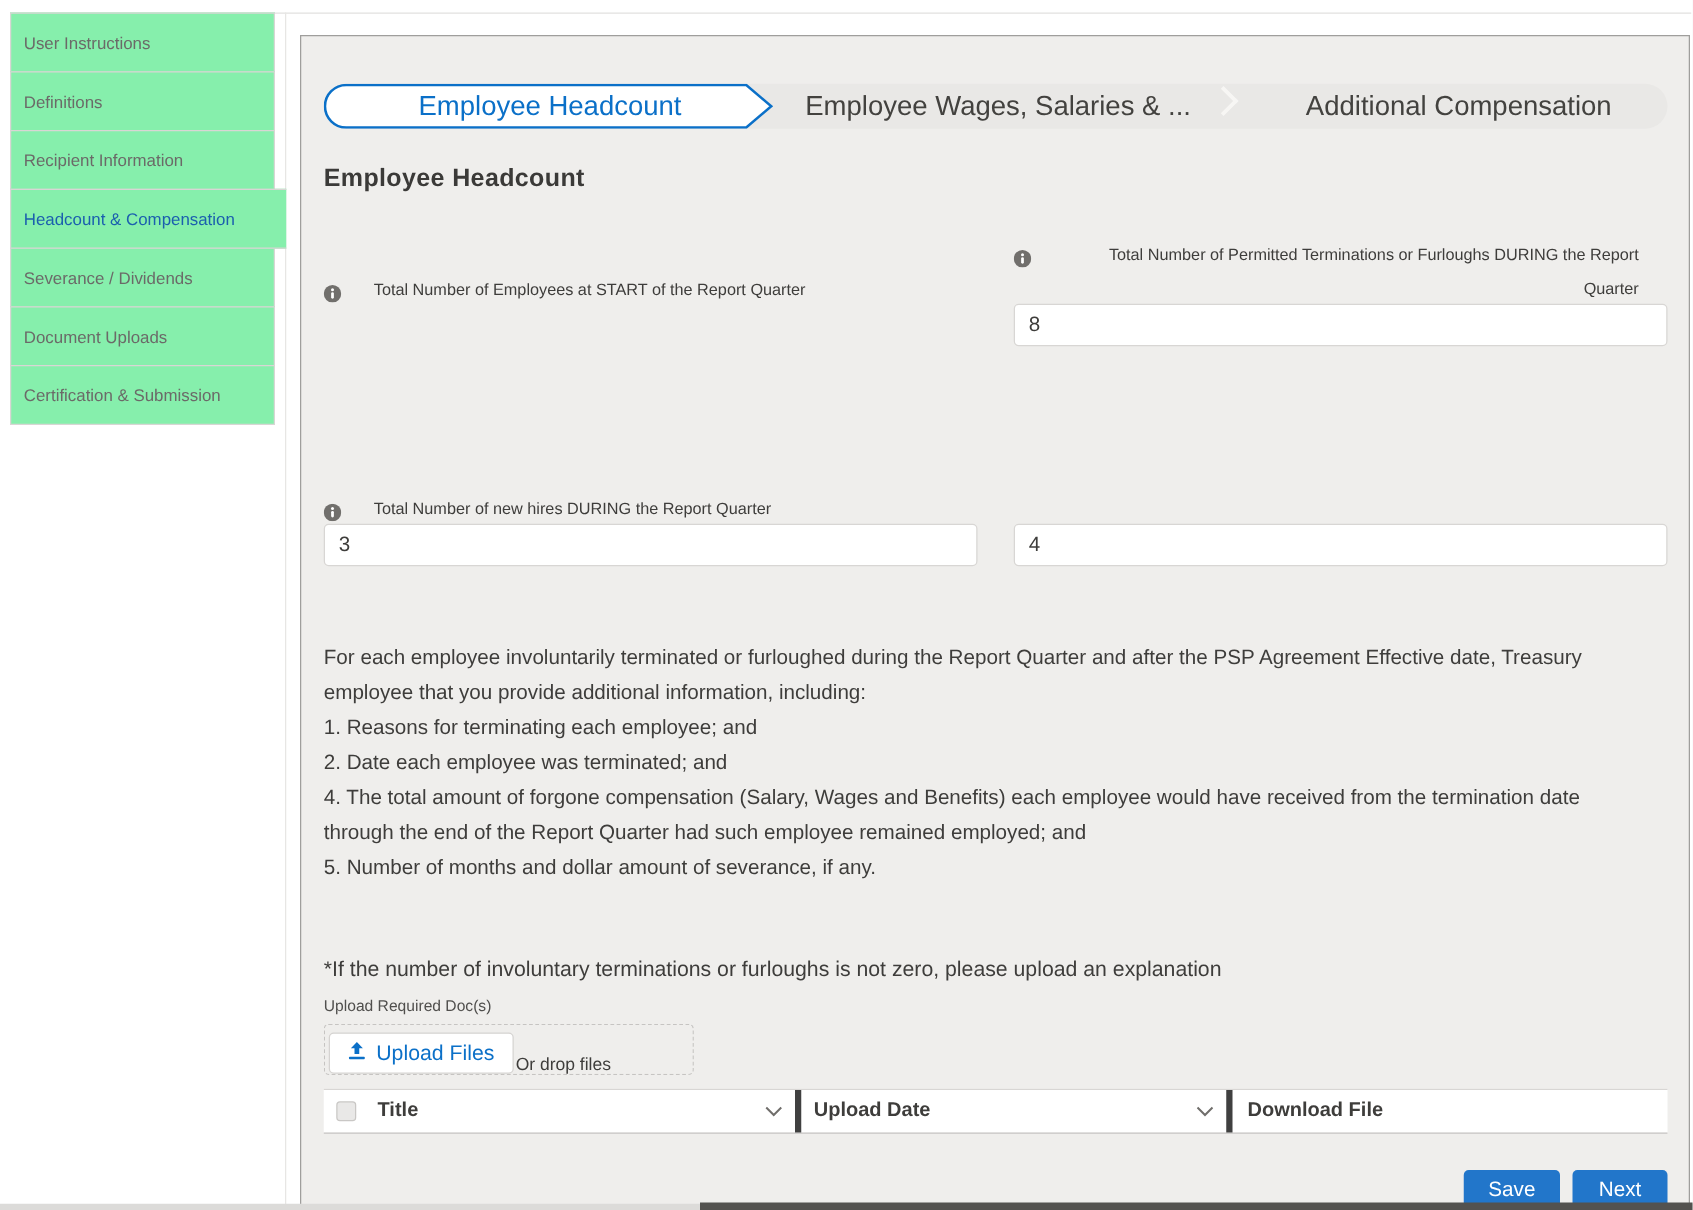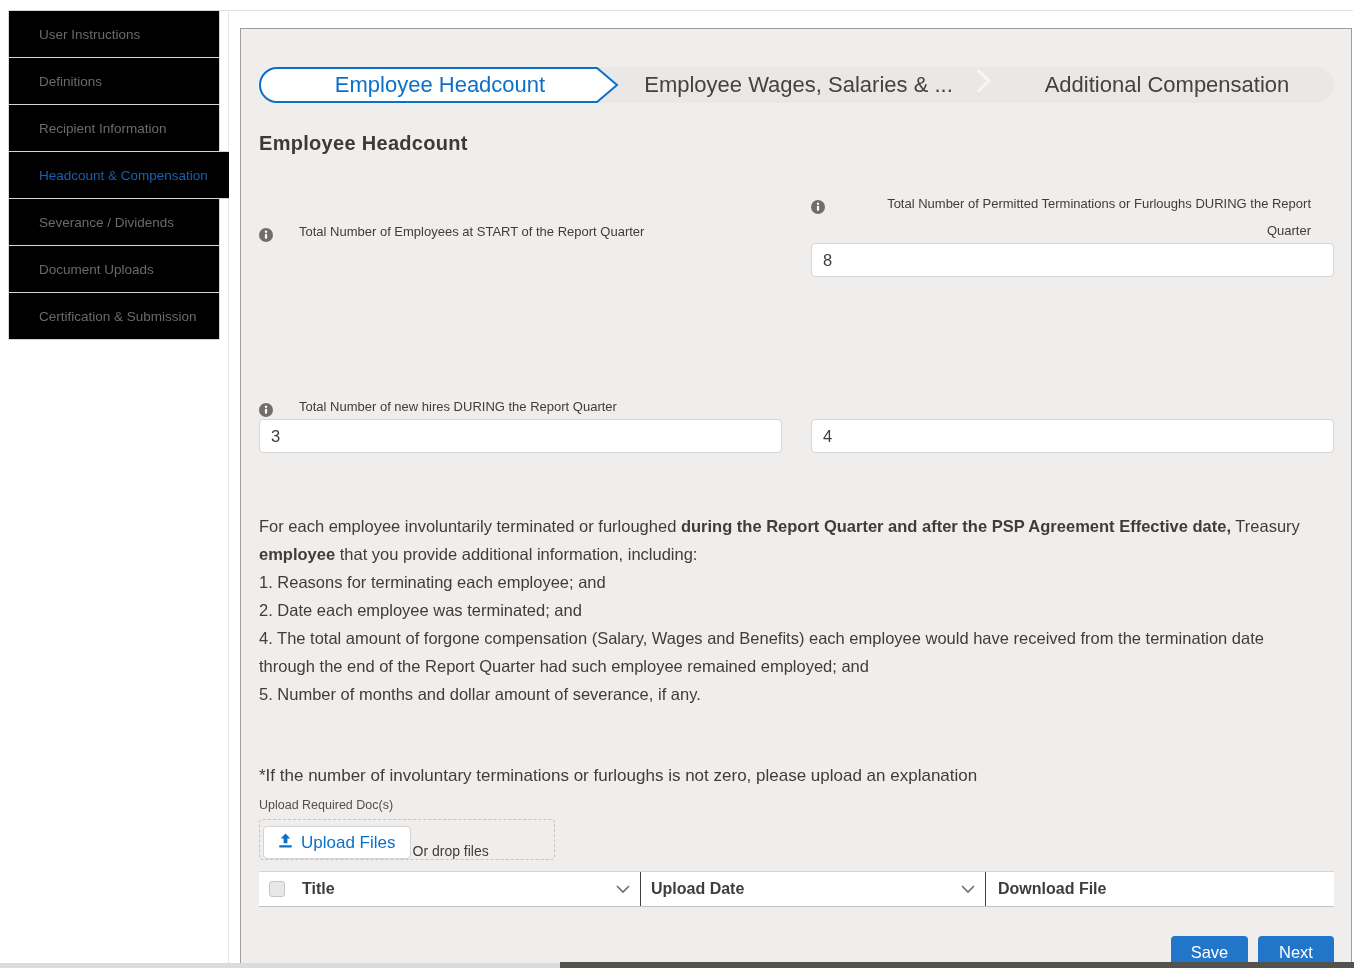--- a/index.html
+++ b/index.html
@@ -6,23 +6,23 @@
   html,body { width:1354px; height:968px; background:#ffffff; overflow:hidden;
     font-family:"Liberation Sans","DejaVu Sans",sans-serif; color:#3e3d3b; }
   .abs { position:absolute; }
 
   
   #top-hairline { left:8px; top:10px; width:1345px; height:1px; background:#e2e1df; }
   #sidebar-divider { left:228px; top:10px; width:1px; height:958px; background:#e7e6e4; }
 
   
   #sidebar { left:8px; top:10px; width:212px; }
-  .side-item { position:relative; width:212px; height:48px; background:#000000;
+  .side-item { position:relative; width:212px; height:48px; background:#86efac;
     border:1px solid #d8d6d4; margin-top:-1px; display:flex; align-items:center;
-    padding-left:30px; font-size:13.5px; color:#6b6a68; cursor:pointer; }
+    padding-left:10px; font-size:13.5px; color:#6b6a68; cursor:pointer; }
   .side-item:first-child { margin-top:0; }
   .side-item.active { width:221px; border-right:none; color:#1b5fae; z-index:3; }
 
   
   #panel { left:240px; top:28px; width:1112px; height:940px;
     background:#efeeec; border:1px solid #9f9e9c; }
 
   
   #path { left:18px; top:38px; width:1075px; height:36px; }
   #path-track { position:absolute; left:0; top:0; width:1075px; height:36px;
@@ -57,37 +57,37 @@
   #f2-label { left:570px; top:161px; }
   #f2-input { left:570px; top:214px; }
   #f3-label { left:18px; top:364px; }
   #f3-input { left:18px; top:390px; }
   #f4-label { left:570px; top:309px; }
   #f4-input { left:570px; top:390px; }
 
   
   #instructions { left:18px; top:483px; width:1042px; font-size:16.5px;
     line-height:28px; color:#3e3d3b; }
-  #instructions .bold { font-weight:bold; }
+  #instructions .bold { font-weight:normal; }
   #note { left:18px; top:737px; width:1042px; font-size:17px; }
   #upload-doc-label { left:18px; top:769px; font-size:12.5px; color:#504f4d; }
 
   
   #dropzone { left:18px; top:790px; width:296px; height:41px;
     border:1px dashed #c6c4c2; border-radius:4px; display:flex; align-items:flex-end; }
   #upload-btn { margin-left:3px; height:33px; background:#fff;
     border:1px solid #d5d3d1; border-radius:4px; display:flex; align-items:center;
     gap:8px; padding:0 14px; font-family:inherit; font-size:17px; color:#0b70c8; cursor:pointer; }
   #drop-label { margin-left:2px; font-size:14px; color:#3e3d3b; white-space:nowrap; }
 
   
   #doc-table { left:18px; top:842px; width:1075px; }
   #doc-table .hrow { display:flex; height:36px; background:#fff;
     border-top:1px solid #d8d6d4; border-bottom:1px solid #c2c0be; }
-  .hcell { display:flex; align-items:center; border-right:1px solid #404040;
+  .hcell { display:flex; align-items:center; border-right:5px solid #404040;
     padding:0 10px; font-size:16px; font-weight:bold; color:#3e3d3b; }
   .hcell:last-child { border-right:none; }
   #hc-title { width:382px; }
   #hc-date  { width:345px; }
   #hc-file  { flex:1; padding-left:12px; }
   .checkbox { width:16px; height:16px; background:#e9e8e7; border:1px solid #c9c7c5;
     border-radius:3px; margin-right:17px; cursor:pointer; }
   .hgrow { flex:1; }
   .sort-chevron { display:flex; align-items:center; margin-left:8px; cursor:pointer; }
 

